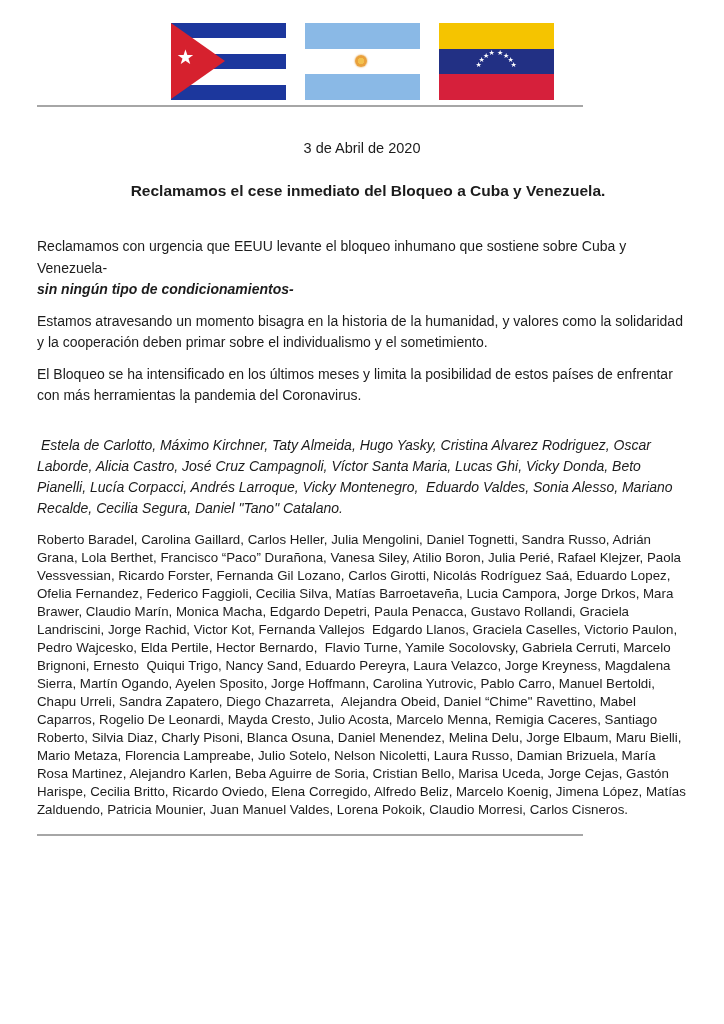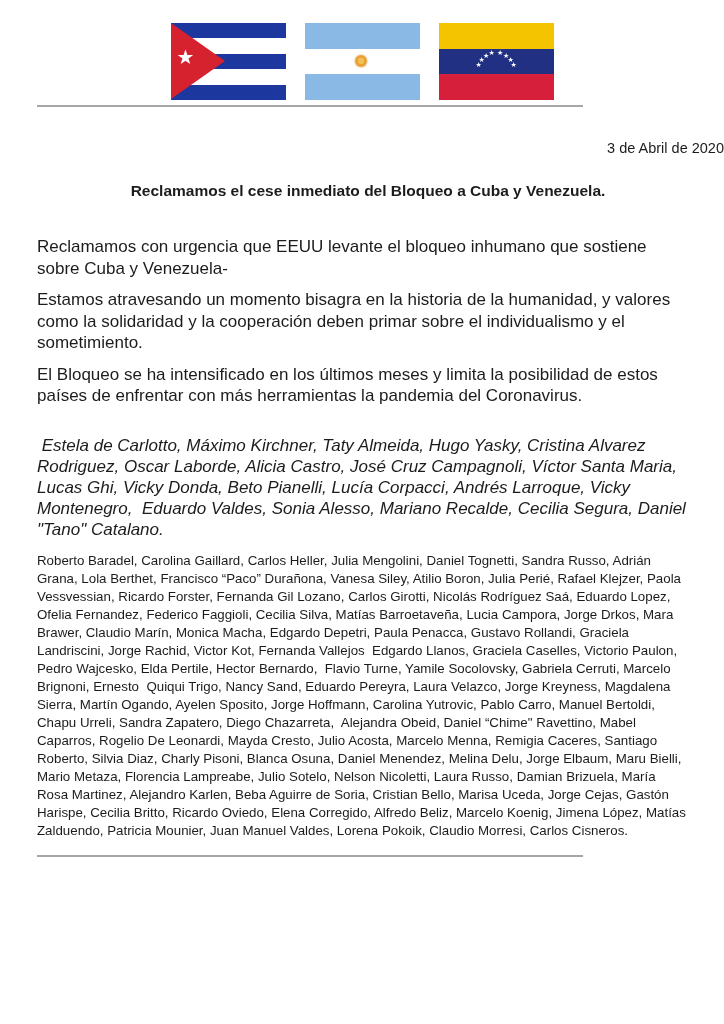--- a/index.html
+++ b/index.html
@@ -68,39 +68,39 @@
     width: 546px;
     height: 2px;
     background: #a6a6a6;
   }
   .rule-top { margin-top: 5px; }
   .rule-bottom { margin-top: 15px; }
 
   
   .date-line {
     margin-top: 33px;
-    text-align: right;
+    text-align: center;
     font-size: 14.5px;
     line-height: 17px;
   }
   .doc-title {
     margin-top: 25px;
     text-align: center;
     font-size: 15.5px;
     font-weight: bold;
     line-height: 18px;
     margin-left: 12px;
   }
   .content {
     margin-left: 37px;
     margin-right: 34px;
   }
   .content p {
     margin: 0 0 10px 0;
-    font-size: 17px;
+    font-size: 14px;
     line-height: 21.5px;
   }
   .para-first { margin-top: 36px !important; }
   .bold-italic { font-weight: bold; font-style: italic; }
   .signatories-primary {
     margin-top: 28px !important;
     font-weight: normal;
     font-style: italic;
     white-space: pre-wrap;
     line-height: 21px !important;
@@ -139,21 +139,21 @@
   </div>
 
   <div class="rule rule-top"></div>
 
   <div class="date-line">3 de Abril de 2020</div>
 
   <div class="doc-title">Reclamamos el cese inmediato del Bloqueo a Cuba y Venezuela.</div>
 
   <div class="content">
     <p class="para-first"><span>Reclamamos con urgencia que EEUU levante el bloqueo inhumano que sostiene sobre Cuba y Venezuela-</span><br>
-    </p>
+    <span class="bold-italic">sin ningún tipo de condicionamientos-</span></p>
 
     <p>Estamos atravesando un momento bisagra en la historia de la humanidad, y valores como la solidaridad y la cooperación deben primar sobre el individualismo y el sometimiento.</p>
 
     <p>El Bloqueo se ha intensificado en los últimos meses y limita la posibilidad de estos países de enfrentar con más herramientas la pandemia del Coronavirus.</p>
 
 
 
     <p class="signatories-primary"> Estela de Carlotto, Máximo Kirchner, Taty Almeida, Hugo Yasky, Cristina Alvarez Rodriguez, Oscar Laborde, Alicia Castro, José Cruz Campagnoli, Víctor Santa Maria, Lucas Ghi, Vicky Donda, Beto Pianelli, Lucía Corpacci, Andrés Larroque, Vicky Montenegro,  Eduardo Valdes, Sonia Alesso, Mariano Recalde, Cecilia Segura, Daniel "Tano" Catalano.</p>
 
     <p class="signatories-secondary">Roberto Baradel, Carolina Gaillard, Carlos Heller, Julia Mengolini, Daniel Tognetti, Sandra Russo, Adrián Grana, Lola Berthet, Francisco “Paco” Durañona, Vanesa Siley, Atilio Boron, Julia Perié, Rafael Klejzer, Paola Vessvessian, Ricardo Forster, Fernanda Gil Lozano, Carlos Girotti, Nicolás Rodríguez Saá, Eduardo Lopez, Ofelia Fernandez, Federico Faggioli, Cecilia Silva, Matías Barroetaveña, Lucia Campora, Jorge Drkos, Mara Brawer, Claudio Marín, Monica Macha, Edgardo Depetri, Paula Penacca, Gustavo Rollandi, Graciela Landriscini, Jorge Rachid, Victor Kot, Fernanda Vallejos  Edgardo Llanos, Graciela Caselles, Victorio Paulon, Pedro Wajcesko, Elda Pertile, Hector Bernardo,  Flavio Turne, Yamile Socolovsky, Gabriela Cerruti, Marcelo Brignoni, Ernesto  Quiqui Trigo, Nancy Sand, Eduardo Pereyra, Laura Velazco, Jorge Kreyness, Magdalena Sierra, Martín Ogando, Ayelen Sposito, Jorge Hoffmann, Carolina Yutrovic, Pablo Carro, Manuel Bertoldi, Chapu Urreli, Sandra Zapatero, Diego Chazarreta,  Alejandra Obeid, Daniel “Chime" Ravettino, Mabel Caparros, Rogelio De Leonardi, Mayda Cresto, Julio Acosta, Marcelo Menna, Remigia Caceres, Santiago Roberto, Silvia Diaz, Charly Pisoni, Blanca Osuna, Daniel Menendez, Melina Delu, Jorge Elbaum, Maru Bielli, Mario Metaza, Florencia Lampreabe, Julio Sotelo, Nelson Nicoletti, Laura Russo, Damian Brizuela, María Rosa Martinez, Alejandro Karlen, Beba Aguirre de Soria, Cristian Bello, Marisa Uceda, Jorge Cejas, Gastón Harispe, Cecilia Britto, Ricardo Oviedo, Elena Corregido, Alfredo Beliz, Marcelo Koenig, Jimena López, Matías Zalduendo, Patricia Mounier, Juan Manuel Valdes, Lorena Pokoik, Claudio Morresi, Carlos Cisneros.</p>

